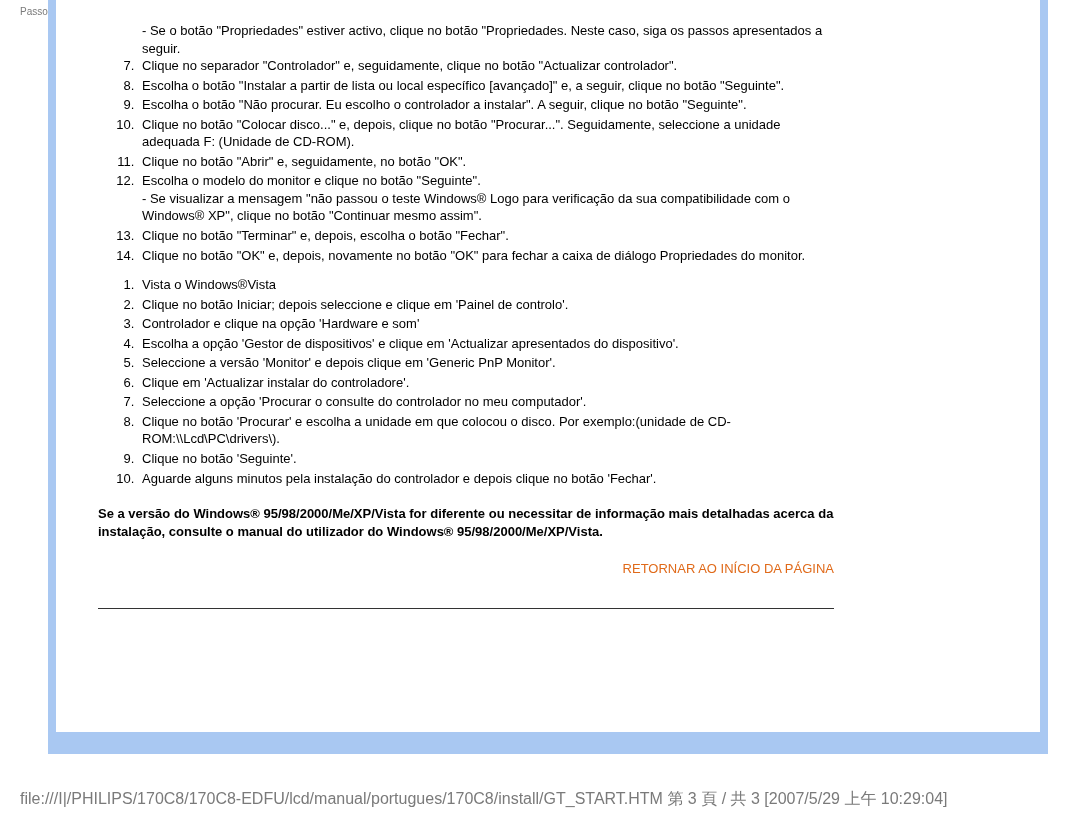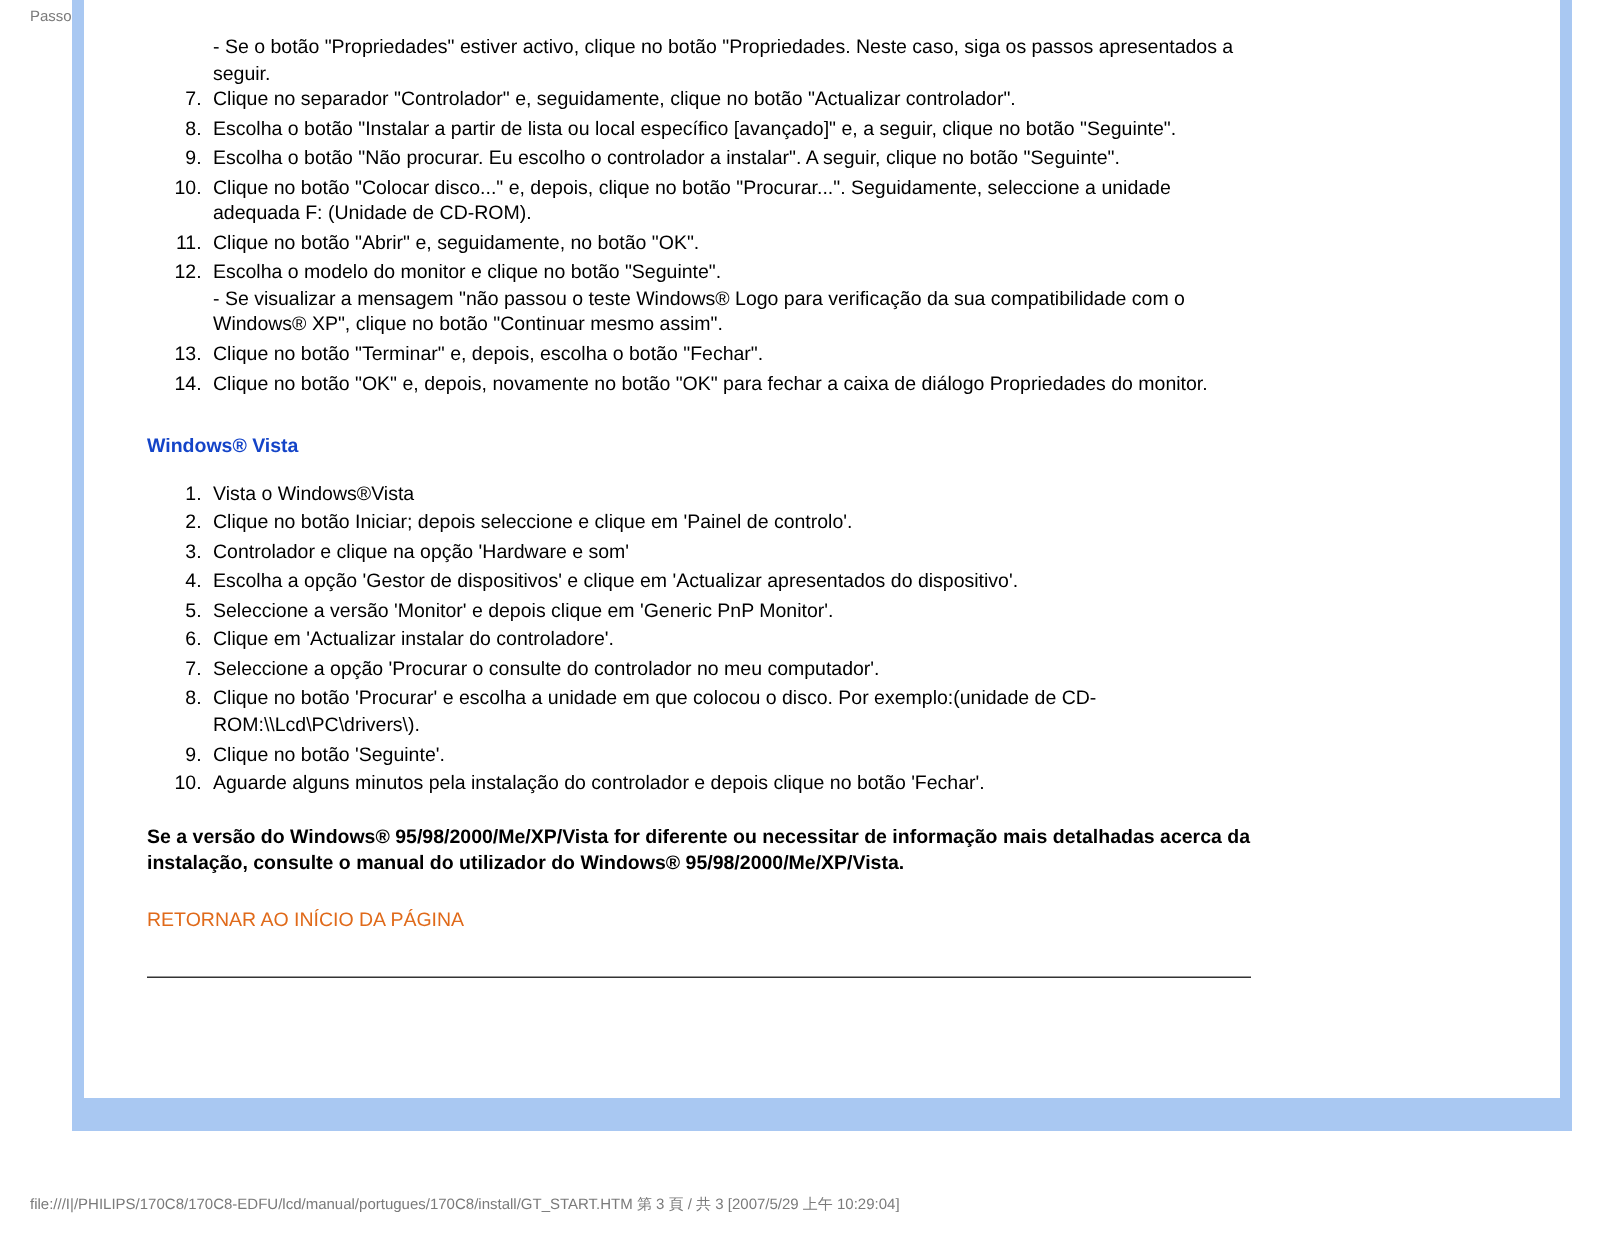--- a/index.html
+++ b/index.html
@@ -56,35 +56,35 @@
   .section-title {
     font-weight: bold;
     color: #1444c8;
     margin: 24px 0 14px 0;
   }
   .para {
     margin: 18px 0 20px 0;
     font-weight: bold;
   }
   .return-link {
-    text-align: left;
+    text-align: right;
     color: #e06a1a;
     margin-top: 10px;
   }
   .return-link a { color: #e06a1a; text-decoration: none; cursor: pointer; }
   hr.divider {
     margin-top: 30px;
     border: none;
     border-top: 1px solid #333;
   }
   .footer {
     position: absolute;
     left: 20px;
     bottom: 24px;
-    font-size: 10px;
+    font-size: 16px;
     color: #7a7a7a;
   }
 </style>
 </head>
 <body>
 
 <div class="header-label">Passos Iniciais</div>
 
 <div class="frame">
   <div class="page">
@@ -95,21 +95,20 @@
           <li>Clique no separador "Controlador" e, seguidamente, clique no botão "Actualizar controlador".</li>
           <li>Escolha o botão "Instalar a partir de lista ou local específico [avançado]" e, a seguir, clique no botão "Seguinte".</li>
           <li>Escolha o botão "Não procurar. Eu escolho o controlador a instalar". A seguir, clique no botão "Seguinte".</li>
           <li>Clique no botão "Colocar disco..." e, depois, clique no botão "Procurar...". Seguidamente, seleccione a unidade adequada F: (Unidade de CD-ROM).</li>
           <li>Clique no botão "Abrir" e, seguidamente, no botão "OK".</li>
           <li>Escolha o modelo do monitor e clique no botão "Seguinte".<div class="sub-line">- Se visualizar a mensagem "não passou o teste Windows® Logo para verificação da sua compatibilidade com o Windows® XP", clique no botão "Continuar mesmo assim".</div></li>
           <li>Clique no botão "Terminar" e, depois, escolha o botão "Fechar".</li>
           <li>Clique no botão "OK" e, depois, novamente no botão "OK" para fechar a caixa de diálogo Propriedades do monitor.</li>
         </ol>
 
-      <div class="section-title">Windows® Vista</div>
 
       <ol id="list2" class="numbered" start="1">
           <li>Vista o Windows®Vista</li>
           <li>Clique no botão Iniciar; depois seleccione e clique em 'Painel de controlo'.</li>
           <li>Controlador e clique na opção 'Hardware e som'</li>
           <li>Escolha a opção 'Gestor de dispositivos' e clique em 'Actualizar apresentados do dispositivo'.</li>
           <li>Seleccione a versão 'Monitor' e depois clique em 'Generic PnP Monitor'.</li>
           <li>Clique em 'Actualizar instalar do controladore'.</li>
           <li>Seleccione a opção 'Procurar o consulte do controlador no meu computador'.</li>
           <li>Clique no botão 'Procurar' e escolha a unidade em que colocou o disco. Por exemplo:(unidade de CD-ROM:\\Lcd\PC\drivers\).</li>

